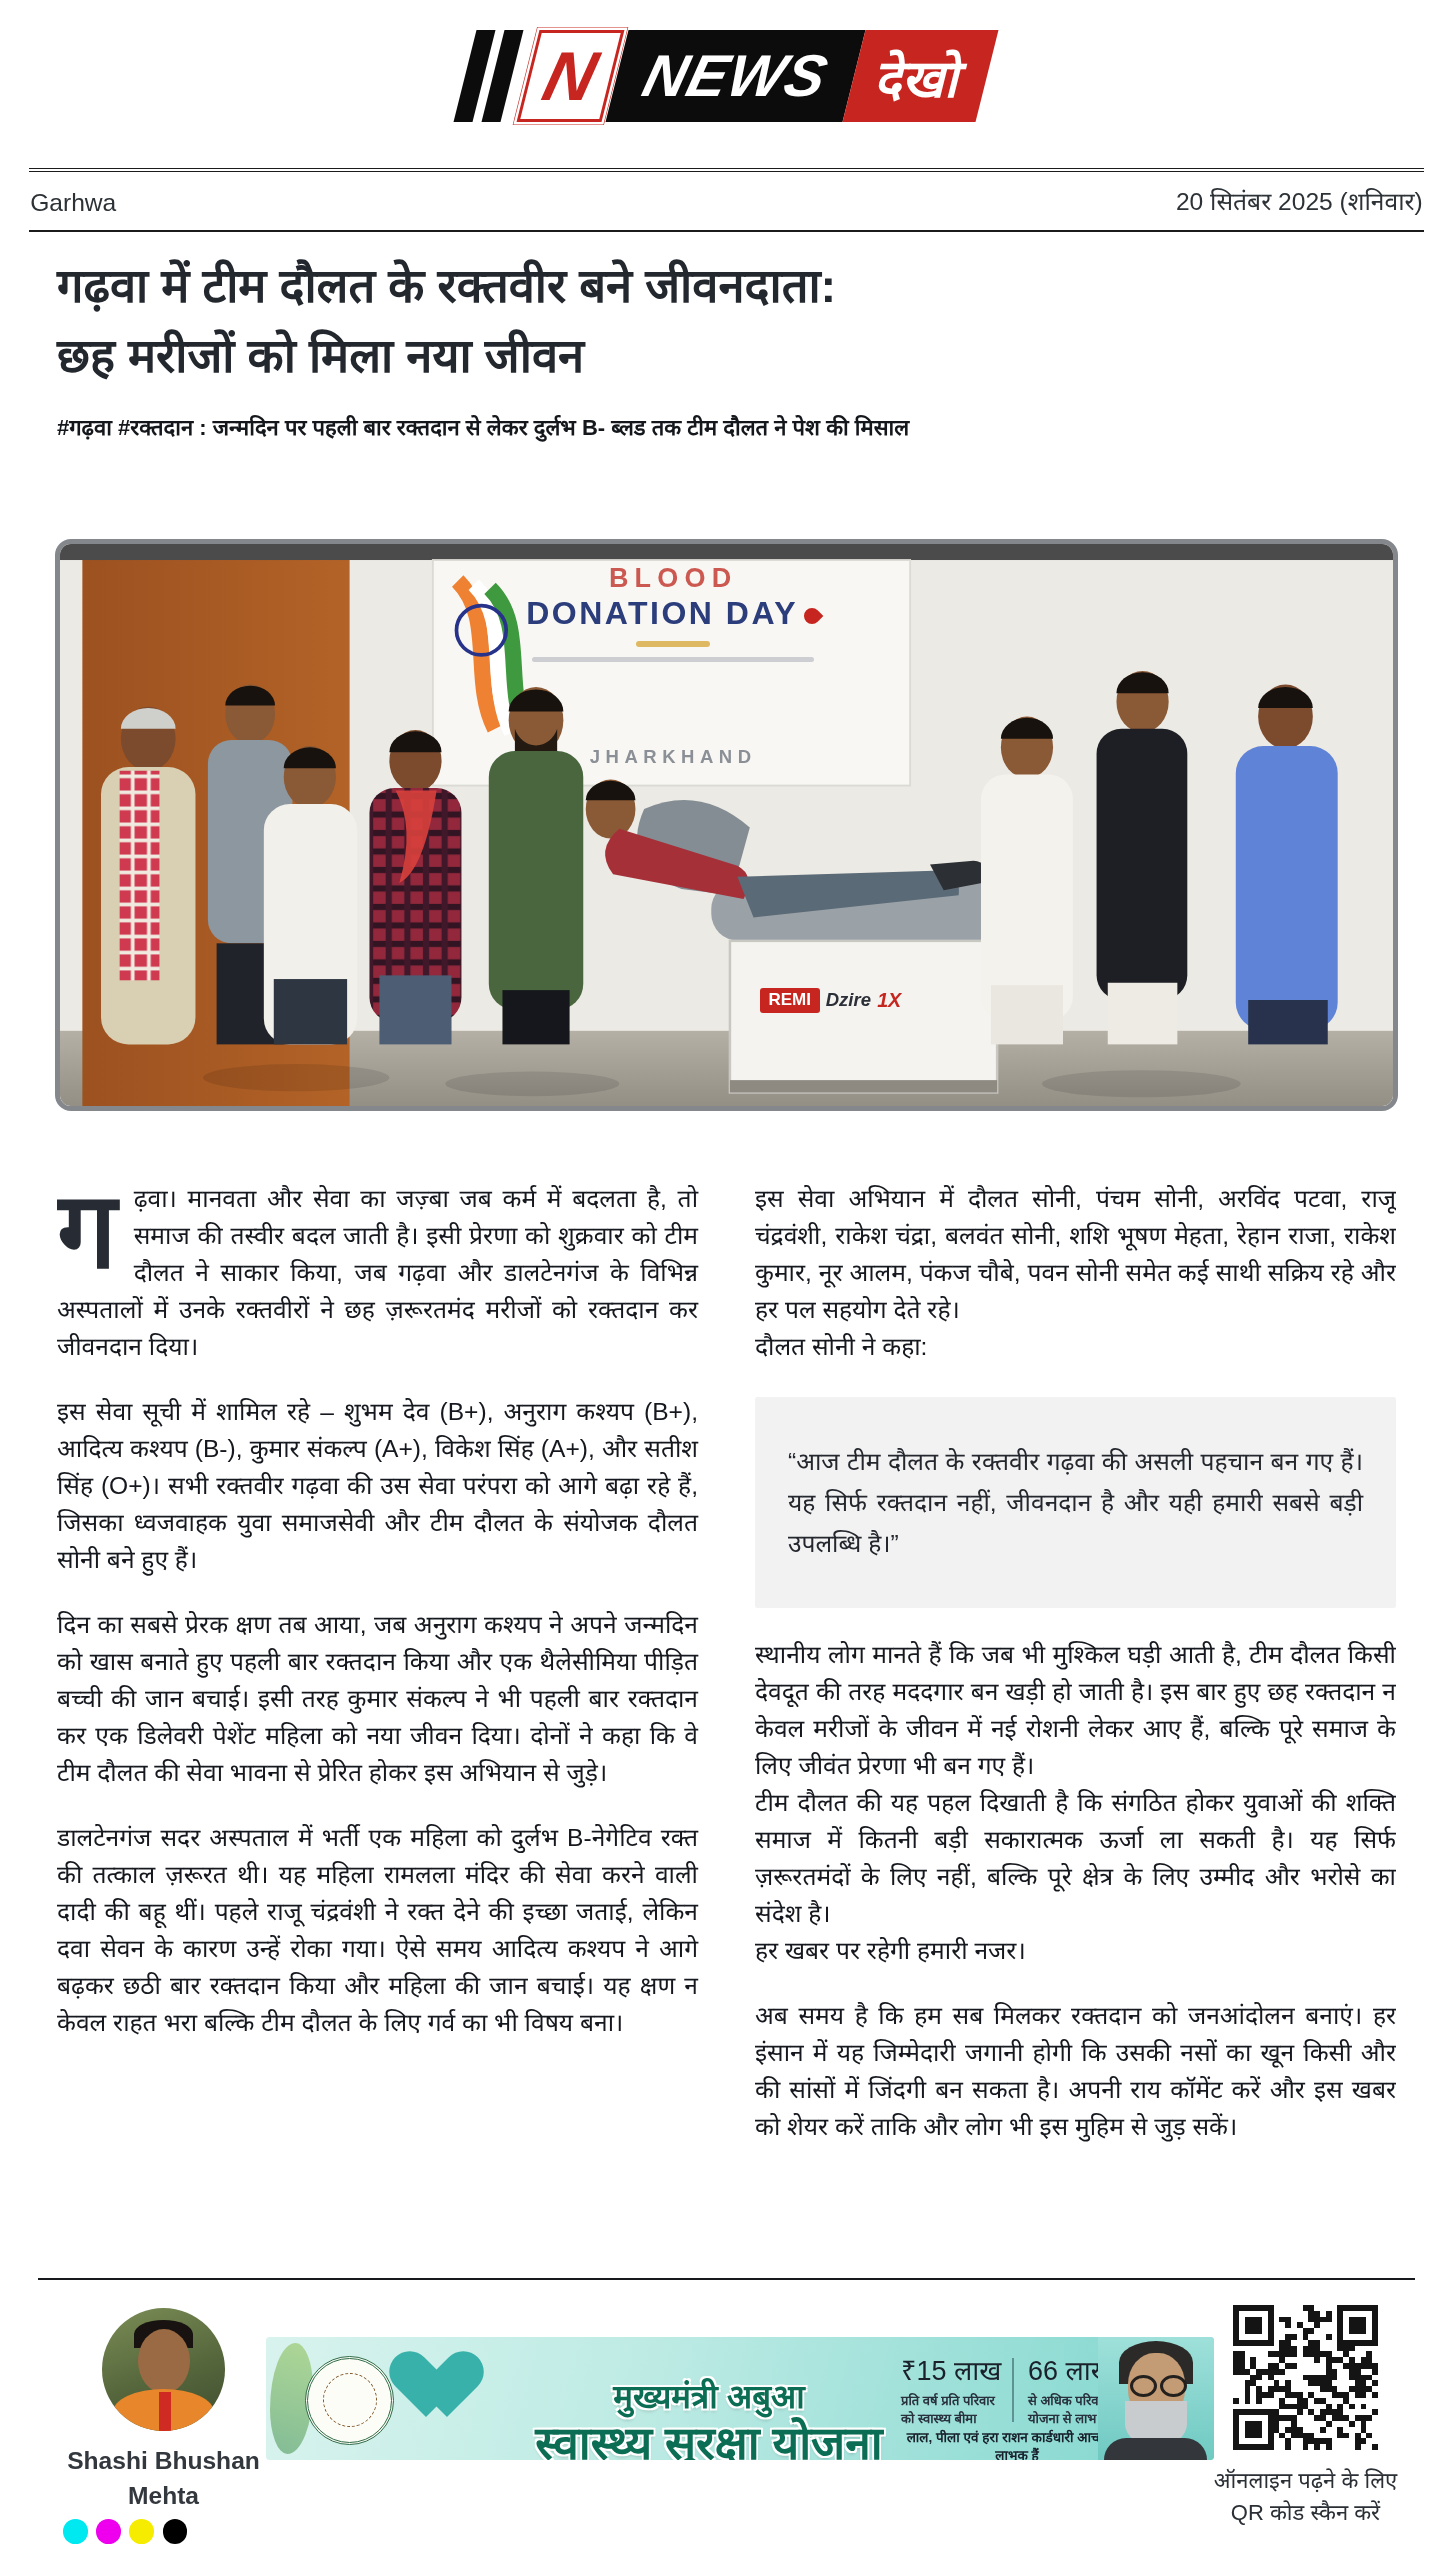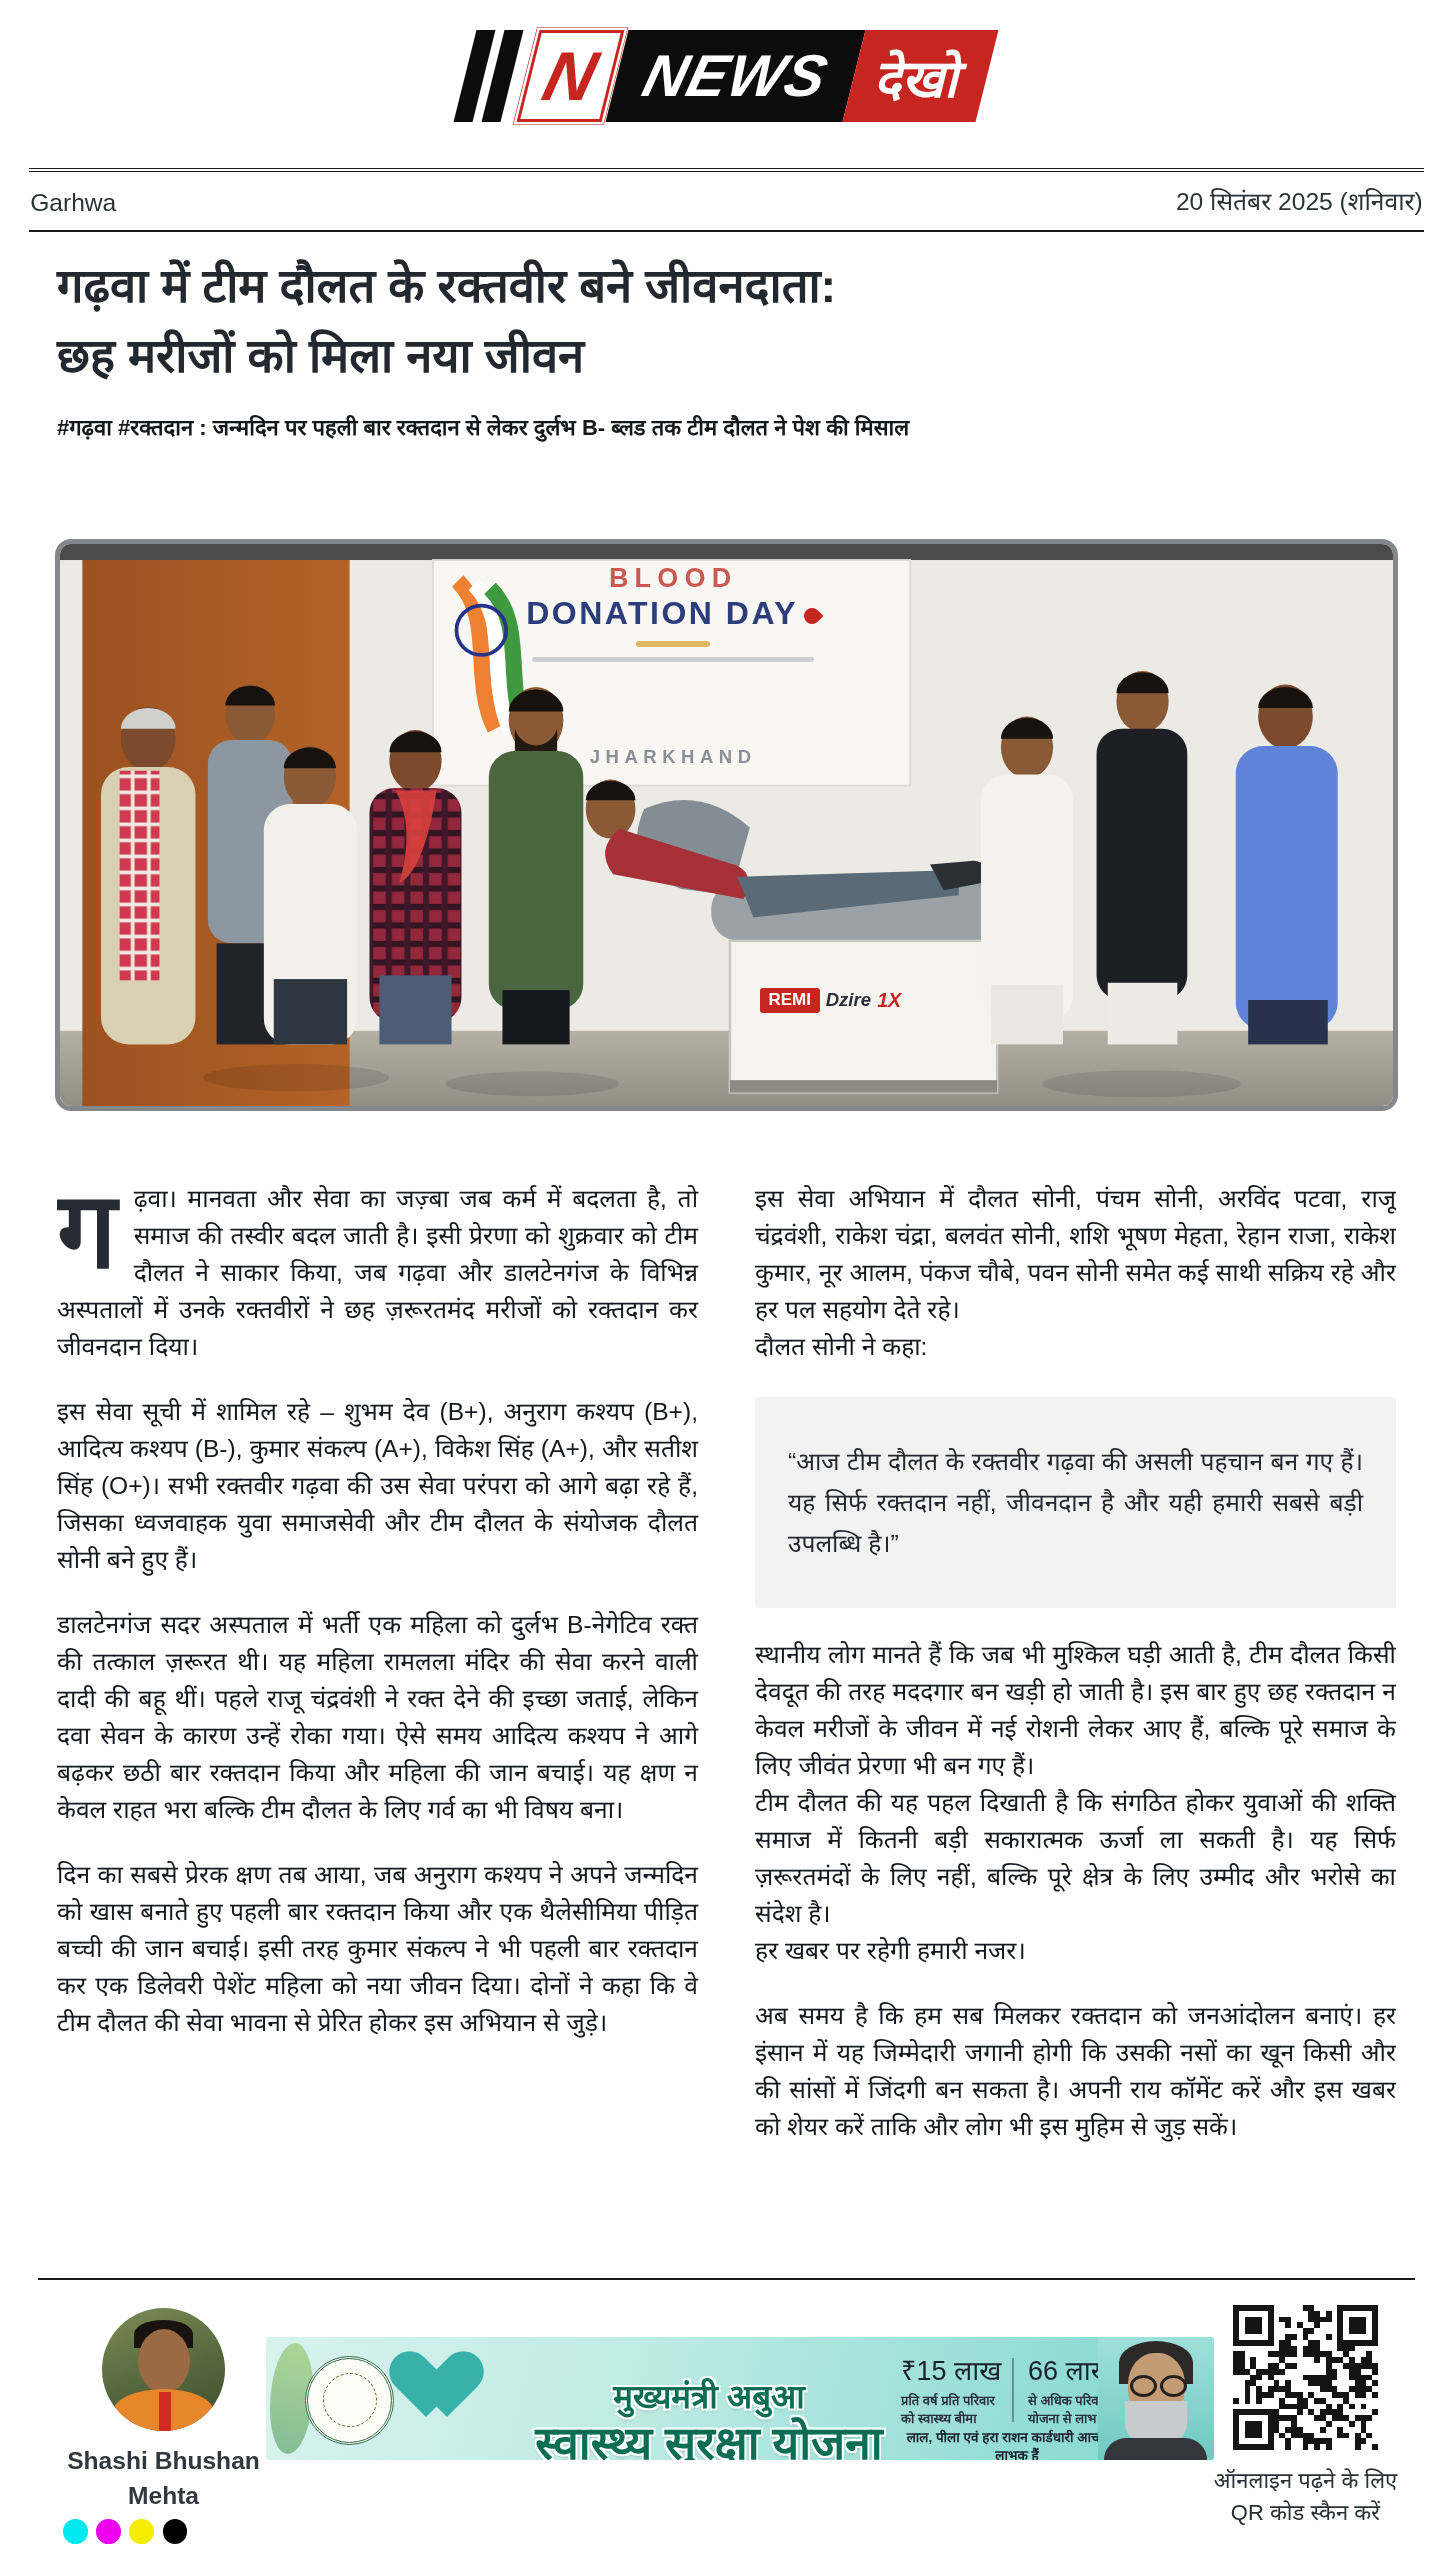--- a/index.html
+++ b/index.html
@@ -243,22 +243,22 @@
       <span class="remi">REMI</span>
       <span class="dzire">Dzire</span>
       <span class="oneX">1X</span>
     </div>
   </div>
 
   <div class="article">
     <div class="col">
       <p><span class="dropcap">ग</span><span>ढ़वा। मानवता और सेवा का जज़्बा जब कर्म में बदलता है, तो समाज की तस्वीर बदल जाती है। इसी प्रेरणा को शुक्रवार को टीम दौलत ने साकार किया, जब गढ़वा और डालटेनगंज के विभिन्न अस्पतालों में उनके रक्तवीरों ने छह ज़रूरतमंद मरीजों को रक्तदान कर जीवनदान दिया।</span></p>
       <p class="gap">इस सेवा सूची में शामिल रहे – शुभम देव (B+), अनुराग कश्यप (B+), आदित्य कश्यप (B-), कुमार संकल्प (A+), विकेश सिंह (A+), और सतीश सिंह (O+)। सभी रक्तवीर गढ़वा की उस सेवा परंपरा को आगे बढ़ा रहे हैं, जिसका ध्वजवाहक युवा समाजसेवी और टीम दौलत के संयोजक दौलत सोनी बने हुए हैं।</p>
+      <p class="gap">दिन का सबसे प्रेरक क्षण तब आया, जब अनुराग कश्यप ने अपने जन्मदिन को खास बनाते हुए पहली बार रक्तदान किया और एक थैलेसीमिया पीड़ित बच्ची की जान बचाई। इसी तरह कुमार संकल्प ने भी पहली बार रक्तदान कर एक डिलेवरी पेशेंट महिला को नया जीवन दिया। दोनों ने कहा कि वे टीम दौलत की सेवा भावना से प्रेरित होकर इस अभियान से जुड़े।</p>
       <p class="gap">डालटेनगंज सदर अस्पताल में भर्ती एक महिला को दुर्लभ B-नेगेटिव रक्त की तत्काल ज़रूरत थी। यह महिला रामलला मंदिर की सेवा करने वाली दादी की बहू थीं। पहले राजू चंद्रवंशी ने रक्त देने की इच्छा जताई, लेकिन दवा सेवन के कारण उन्हें रोका गया। ऐसे समय आदित्य कश्यप ने आगे बढ़कर छठी बार रक्तदान किया और महिला की जान बचाई। यह क्षण न केवल राहत भरा बल्कि टीम दौलत के लिए गर्व का भी विषय बना।</p>
-      <p class="gap">दिन का सबसे प्रेरक क्षण तब आया, जब अनुराग कश्यप ने अपने जन्मदिन को खास बनाते हुए पहली बार रक्तदान किया और एक थैलेसीमिया पीड़ित बच्ची की जान बचाई। इसी तरह कुमार संकल्प ने भी पहली बार रक्तदान कर एक डिलेवरी पेशेंट महिला को नया जीवन दिया। दोनों ने कहा कि वे टीम दौलत की सेवा भावना से प्रेरित होकर इस अभियान से जुड़े।</p>
     </div>
     <div class="col">
       <p>इस सेवा अभियान में दौलत सोनी, पंचम सोनी, अरविंद पटवा, राजू चंद्रवंशी, राकेश चंद्रा, बलवंत सोनी, शशि भूषण मेहता, रेहान राजा, राकेश कुमार, नूर आलम, पंकज चौबे, पवन सोनी समेत कई साथी सक्रिय रहे और हर पल सहयोग देते रहे।</p>
       <p class="quote-label">दौलत सोनी ने कहा:</p>
       <div class="quotebox">“आज टीम दौलत के रक्तवीर गढ़वा की असली पहचान बन गए हैं। यह सिर्फ रक्तदान नहीं, जीवनदान है और यही हमारी सबसे बड़ी उपलब्धि है।”</div>
       <p class="gap">स्थानीय लोग मानते हैं कि जब भी मुश्किल घड़ी आती है, टीम दौलत किसी देवदूत की तरह मददगार बन खड़ी हो जाती है। इस बार हुए छह रक्तदान न केवल मरीजों के जीवन में नई रोशनी लेकर आए हैं, बल्कि पूरे समाज के लिए जीवंत प्रेरणा भी बन गए हैं।</p>
       <p class="biggap">टीम दौलत की यह पहल दिखाती है कि संगठित होकर युवाओं की शक्ति समाज में कितनी बड़ी सकारात्मक ऊर्जा ला सकती है। यह सिर्फ ज़रूरतमंदों के लिए नहीं, बल्कि पूरे क्षेत्र के लिए उम्मीद और भरोसे का संदेश है।</p>
       <p class="watch">हर खबर पर रहेगी हमारी नजर।</p>
       <p class="gap">अब समय है कि हम सब मिलकर रक्तदान को जनआंदोलन बनाएं। हर इंसान में यह जिम्मेदारी जगानी होगी कि उसकी नसों का खून किसी और की सांसों में जिंदगी बन सकता है। अपनी राय कॉमेंट करें और इस खबर को शेयर करें ताकि और लोग भी इस मुहिम से जुड़ सकें।</p>
     </div>

